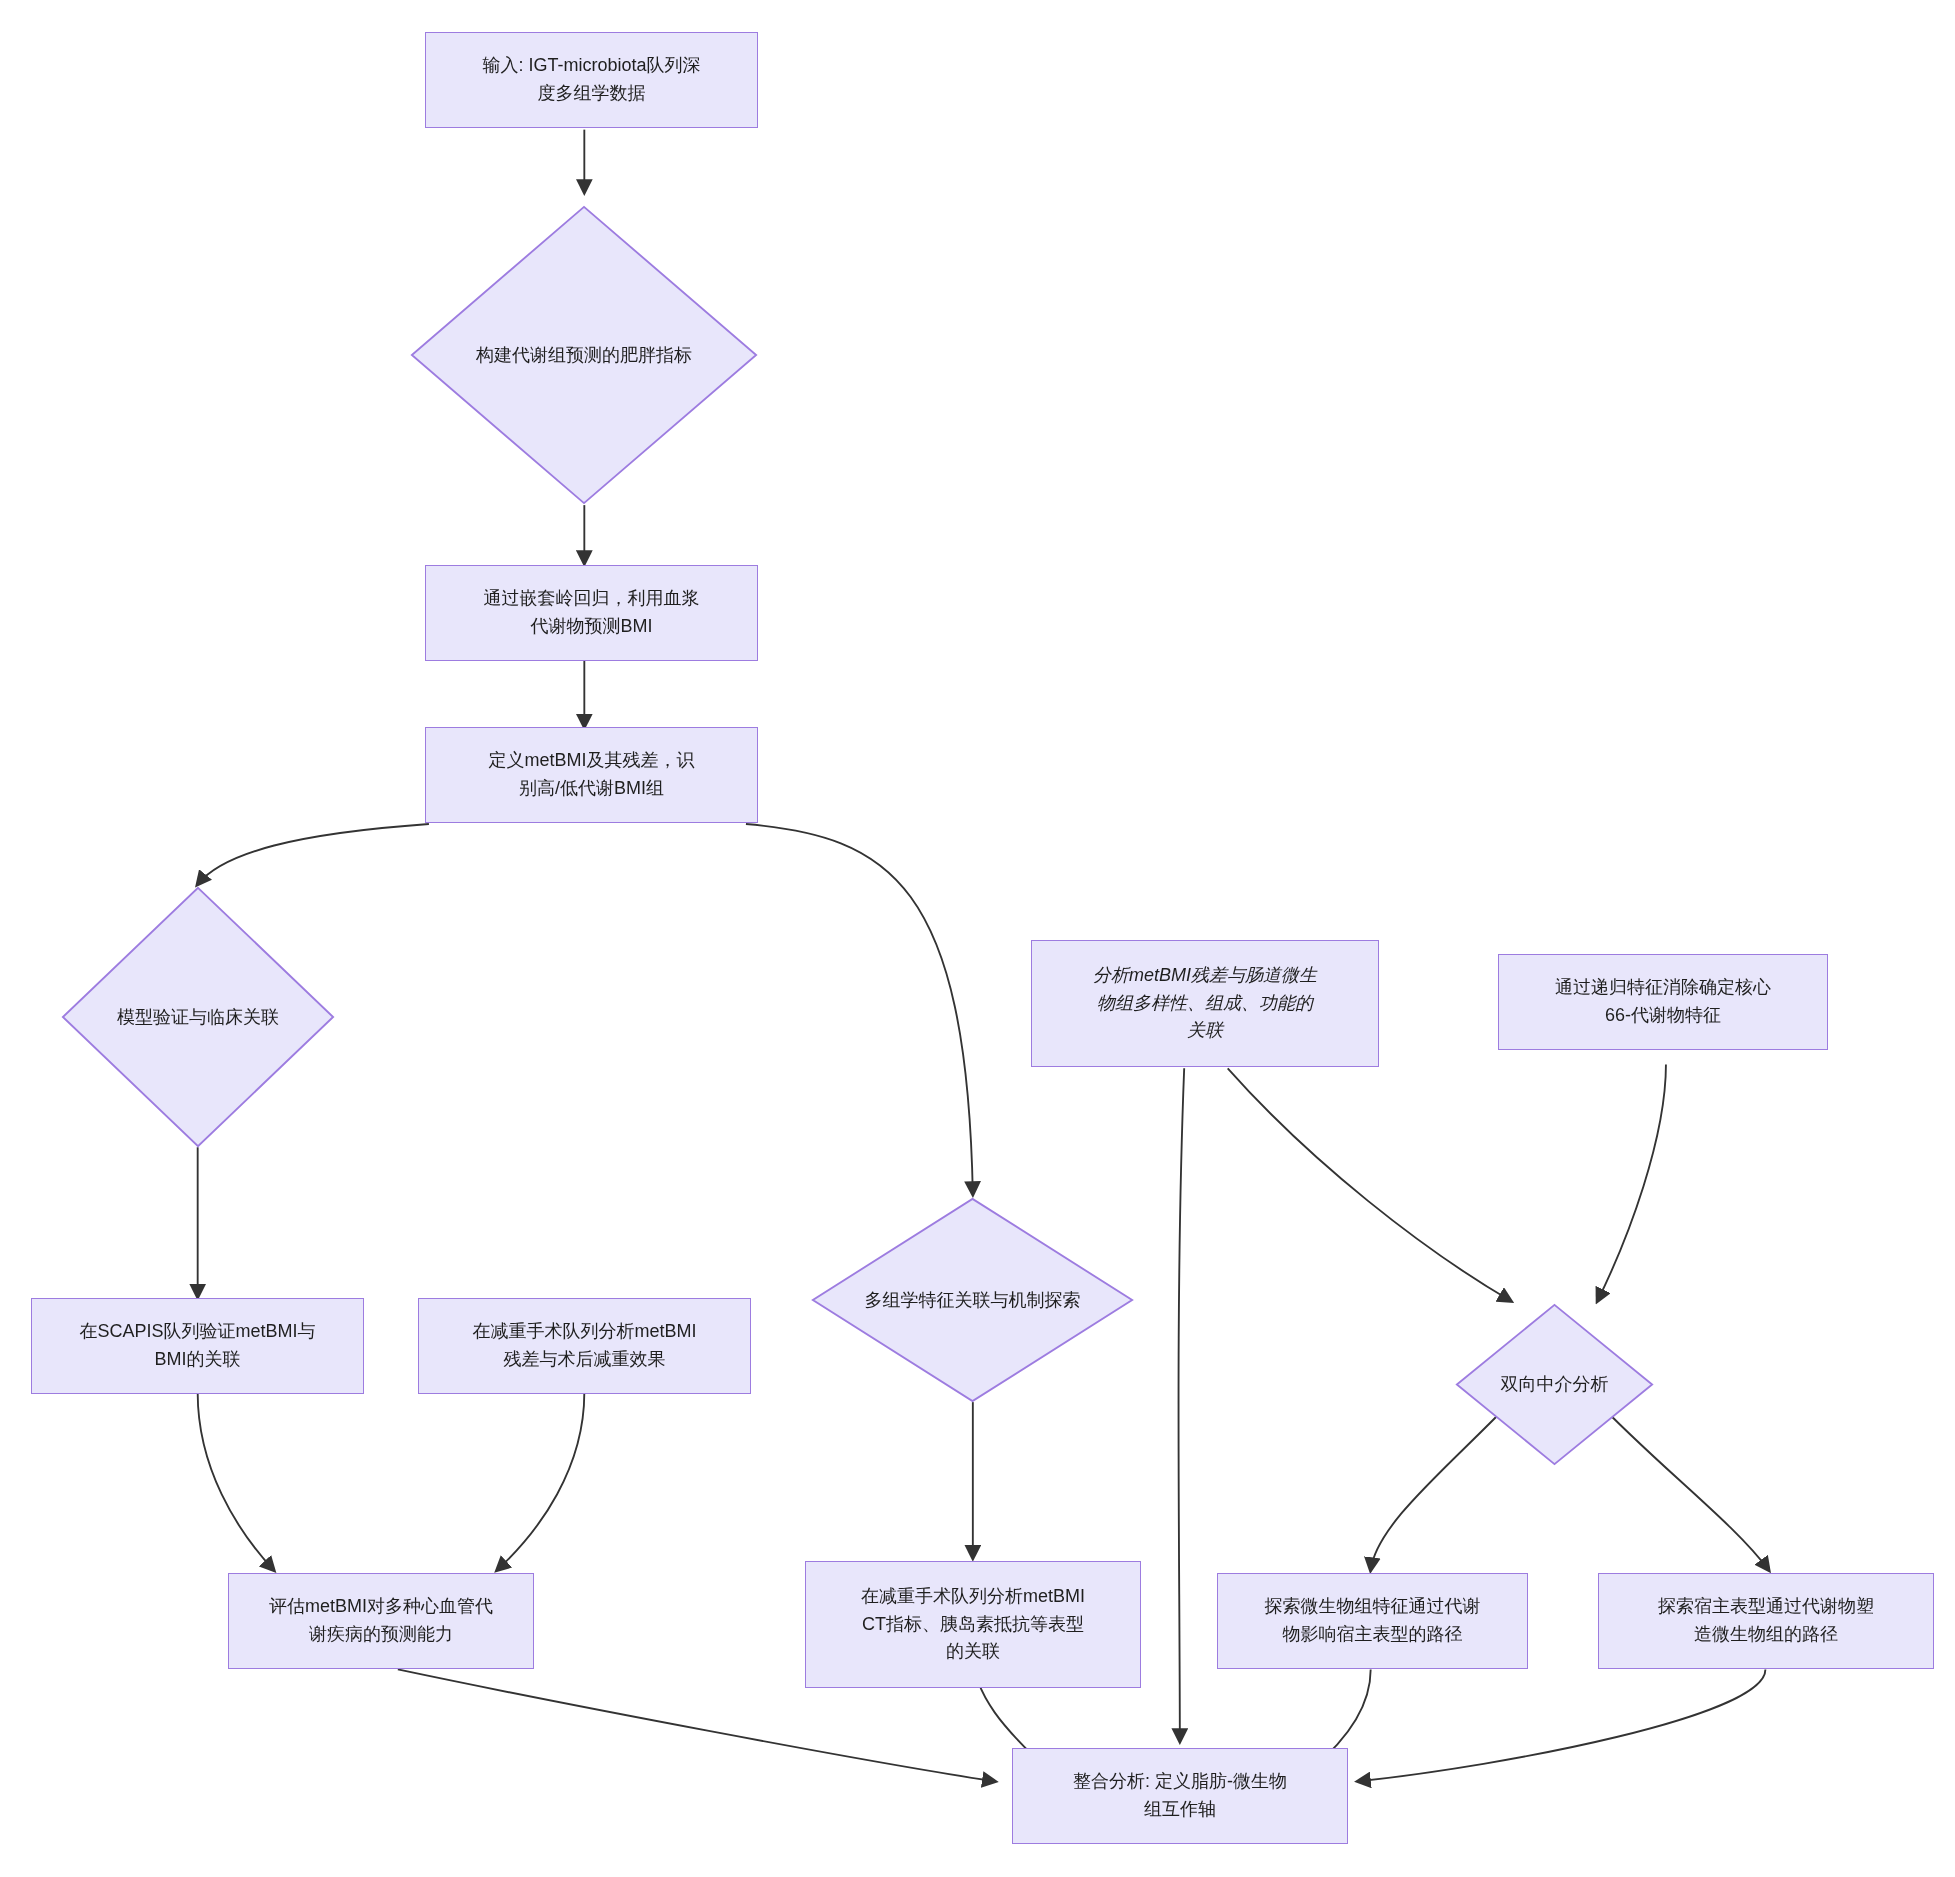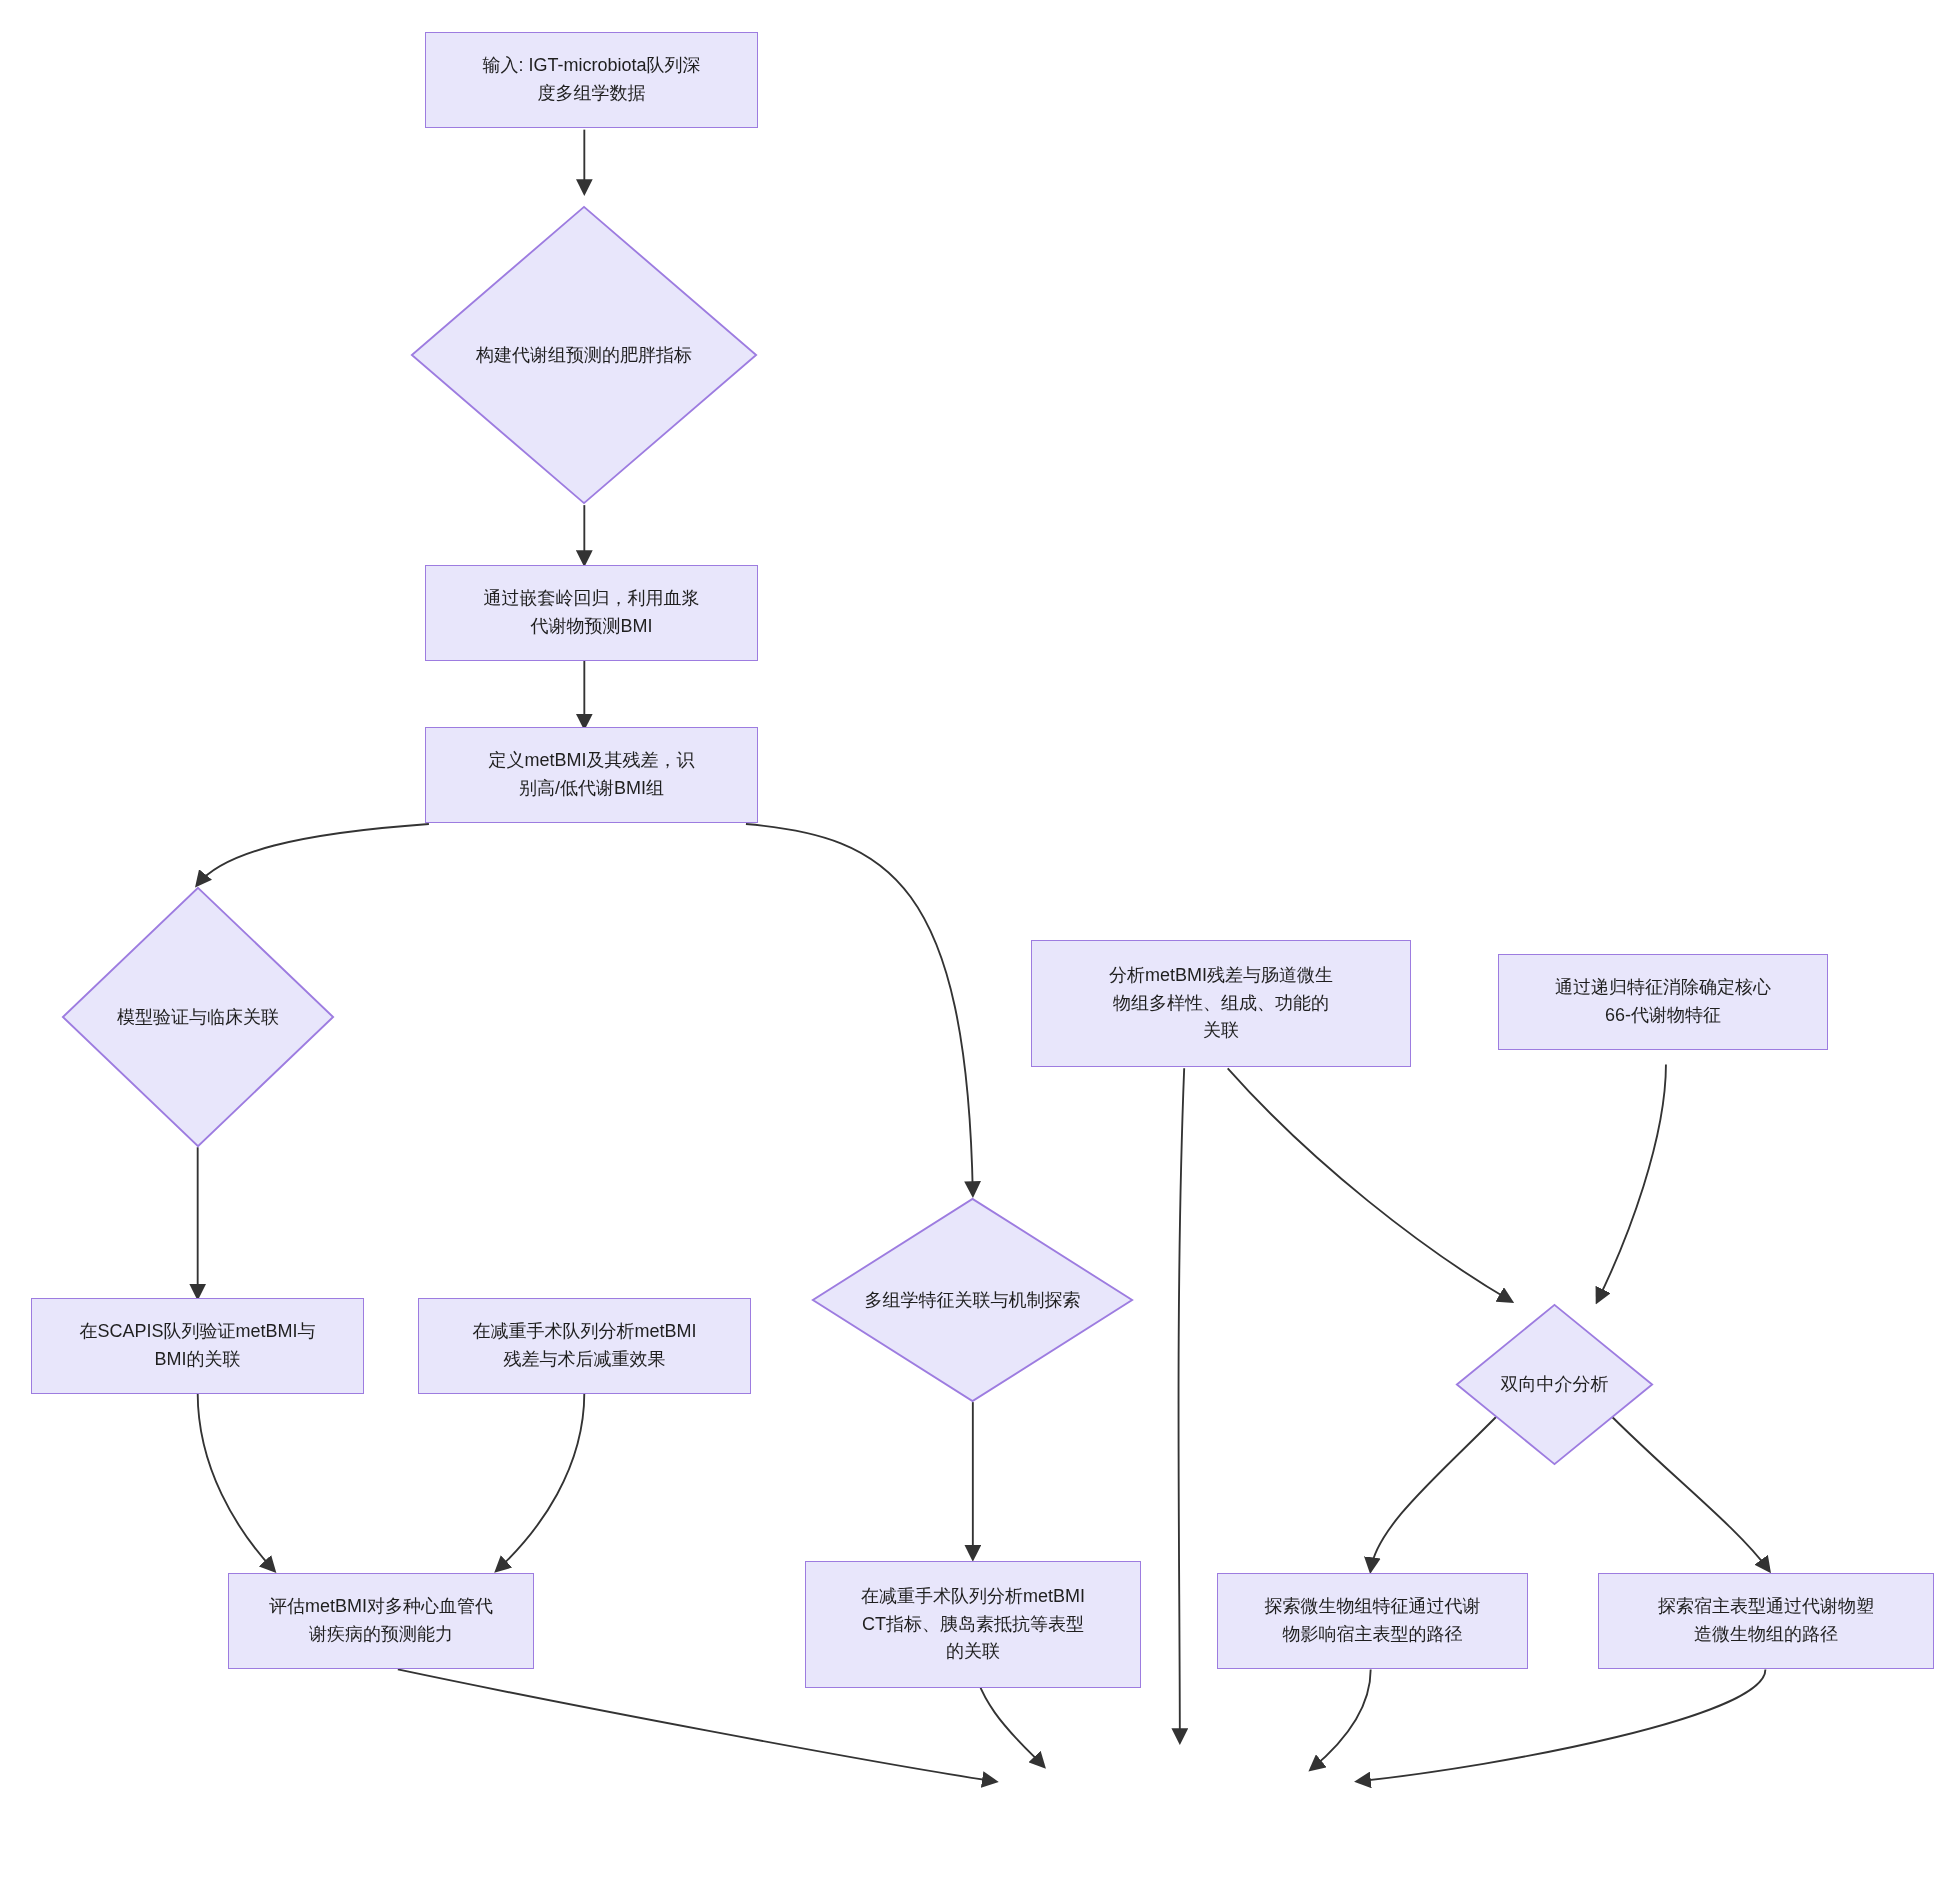--- a/index.html
+++ b/index.html
@@ -81,21 +81,21 @@
 别高/低代谢BMI组</span>
   </div>
 
   <div class="node diamond" style="left:61px;top:886px;width:274px;height:262px;">
     <svg class="dshape" viewBox="0 0 440 422" preserveAspectRatio="none">
       <polygon points="220,3 437,211 220,419 3,211" fill="#e8e6fb" stroke="#9d7ce0" stroke-width="3"></polygon>
     </svg>
     <span class="txt">模型验证与临床关联</span>
   </div>
 
-  <div class="node rect" style="left:1031px;top:940px;width:380px;height:127px;">
+  <div class="node rect" style="left:1031px;top:940px;width:348px;height:127px;font-style:italic;">
     <span class="txt">分析metBMI残差与肠道微生
 物组多样性、组成、功能的
 关联</span>
   </div>
 
   <div class="node rect" style="left:1498px;top:954px;width:330px;height:96px;">
     <span class="txt">通过递归特征消除确定核心
 66-代谢物特征</span>
   </div>
 
@@ -137,15 +137,19 @@
   <div class="node rect" style="left:1217px;top:1573px;width:311px;height:96px;">
     <span class="txt">探索微生物组特征通过代谢
 物影响宿主表型的路径</span>
   </div>
 
   <div class="node rect" style="left:1598px;top:1573px;width:336px;height:96px;">
     <span class="txt">探索宿主表型通过代谢物塑
 造微生物组的路径</span>
   </div>
 
+  <div class="node rect" style="left:1012px;top:1748px;width:336px;height:96px;">
+    <span class="txt">整合分析: 定义脂肪-微生物
+组互作轴</span>
+  </div>
 
 </div>
 
 
 </body></html>

